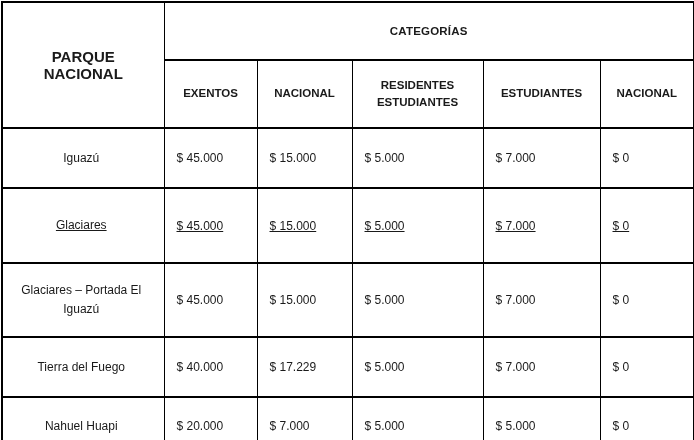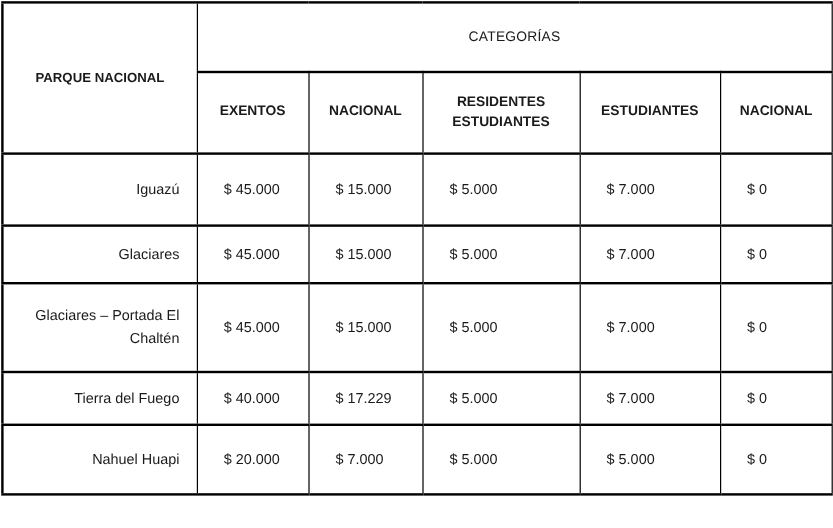--- a/index.html
+++ b/index.html
@@ -29,56 +29,56 @@
     border-bottom-width: 2px;
     box-sizing: border-box;
     background: #ffffff;
     vertical-align: middle;
   }
   table.fees {
     border: 2px solid #000000;
   }
   th.group-header {
     font-size: 11.5px;
-    font-weight: normal;
+    font-weight: bold;
     text-align: center;
     letter-spacing: 0.2px;
     height: 58px;
   }
   th.row-header {
-    font-size: 11px;
+    font-size: 15px;
     font-weight: bold;
     text-align: center;
     padding: 0 8px;
   }
   th.col-header {
     font-size: 11.5px;
     font-weight: bold;
     text-align: center;
     line-height: 1.5;
     height: 68px;
     padding: 0 6px;
   }
   td.park-cell {
     font-size: 12px;
-    text-align: right;
+    text-align: center;
     padding: 0 14px 0 10px;
     line-height: 1.55;
     margin-left: 44px;
   }
   td.value-cell {
     font-size: 12px;
     text-align: left;
-    padding: 0 6px 0 22px;
+    padding: 0 6px 0 12px;
     white-space: nowrap;
   }
   tr.row-iguazu   { height: 60px; }
-  tr.row-glaciares { height: 48px; }
+  tr.row-glaciares { height: 75px; text-decoration: underline; }
   tr.row-chalten  { height: 74px; }
-  tr.row-tierra   { height: 44px; border-radius: 26px; }
+  tr.row-tierra   { height: 60px; border-radius: 26px; }
   tr.row-nahuel   { height: 58px; }
 </style>
 </head>
 <body>
 
 <div class="page">
   <table class="fees">
     <colgroup>
       <col style="width:162px">
       <col style="width:93px">
@@ -112,21 +112,21 @@
       <tr class="row-glaciares">
         <td class="park-cell">Glaciares</td>
         <td class="value-cell">$ 45.000</td>
         <td class="value-cell">$ 15.000</td>
         <td class="value-cell">$ 5.000</td>
         <td class="value-cell">$ 7.000</td>
         <td class="value-cell">$ 0</td>
       </tr>
 
       <tr class="row-chalten">
-        <td class="park-cell">Glaciares – Portada El Chaltén</td>
+        <td class="park-cell">Glaciares – Portada El Iguazú</td>
         <td class="value-cell">$ 45.000</td>
         <td class="value-cell">$ 15.000</td>
         <td class="value-cell">$ 5.000</td>
         <td class="value-cell">$ 7.000</td>
         <td class="value-cell">$ 0</td>
       </tr>
 
       <tr class="row-tierra">
         <td class="park-cell">Tierra del Fuego</td>
         <td class="value-cell">$ 40.000</td>

